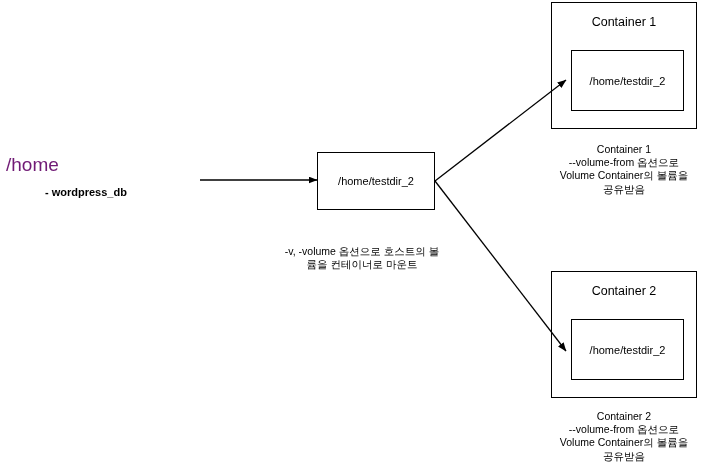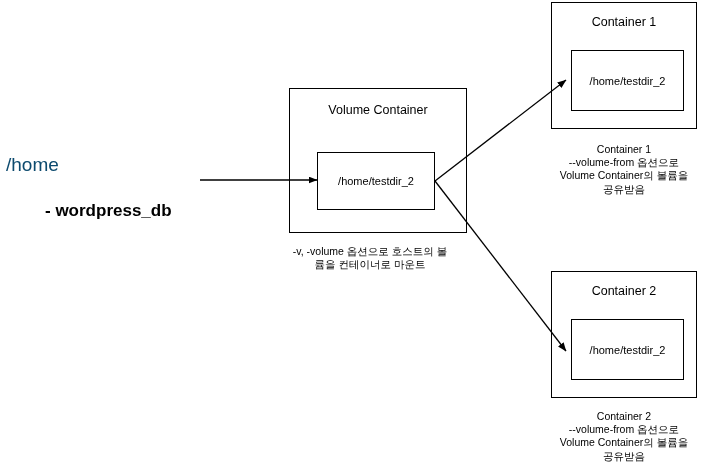--- a/index.html
+++ b/index.html
@@ -58,51 +58,47 @@
     text-align: center;
     font-size: 10.5px;
     line-height: 13.2px;
     color: #000000;
     white-space: pre-line;
   }
   .host-path {
     position: absolute;
     font-size: 19px;
     line-height: 22px;
-    color: #0c4a6e;
+    color: #701a75;
     white-space: nowrap;
   }
   .host-sub {
     position: absolute;
-    font-size: 17px;
+    font-size: 11px;
     line-height: 20px;
     font-weight: bold;
     color: #000000;
     white-space: nowrap;
-    margin-top: 19px;
   }
 </style>
 </head>
 <body>
 
 <div id="canvas">
 
   <div class="host-path" style="left:6px; top:154px;">/home</div>
 
   <div class="host-sub" style="left:45px; top:182px;">- wordpress_db</div>
 
-  <div class="box" style="left:289px; top:88px; width:178px; height:145px;">
-    <div class="box-title" style="top:14px;">Volume Container</div>
-  </div>
 
   <div class="box" style="left:317px; top:152px; width:118px; height:58px;">
     <div class="inner-label" style="top:21px;">/home/testdir_2</div>
   </div>
 
-  <div class="caption" style="left:270px; top:245px; width:200px;">-v, -volume 옵션으로 호스트의 볼
+  <div class="caption" style="left:262px; top:245px; width:200px;">-v, -volume 옵션으로 호스트의 볼
 륨을 컨테이너로 마운트</div>
 
   <div class="box" style="left:551px; top:2px; width:146px; height:127px;">
     <div class="box-title" style="top:12px;">Container 1</div>
   </div>
 
   <div class="box" style="left:571px; top:50px; width:113px; height:61px;">
     <div class="inner-label" style="top:23px;">/home/testdir_2</div>
   </div>
 

